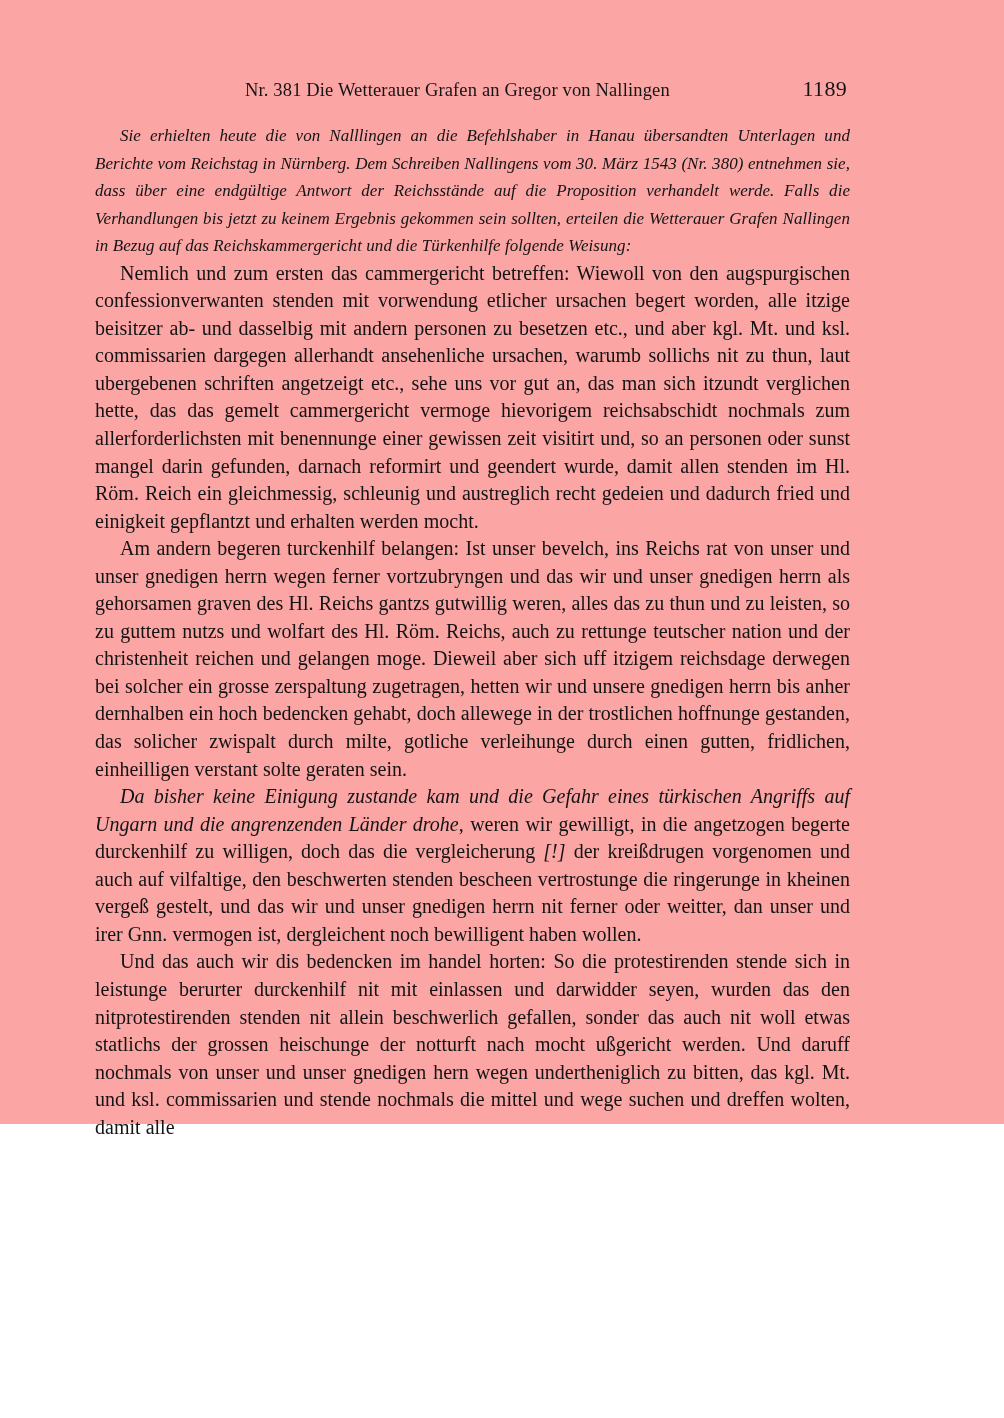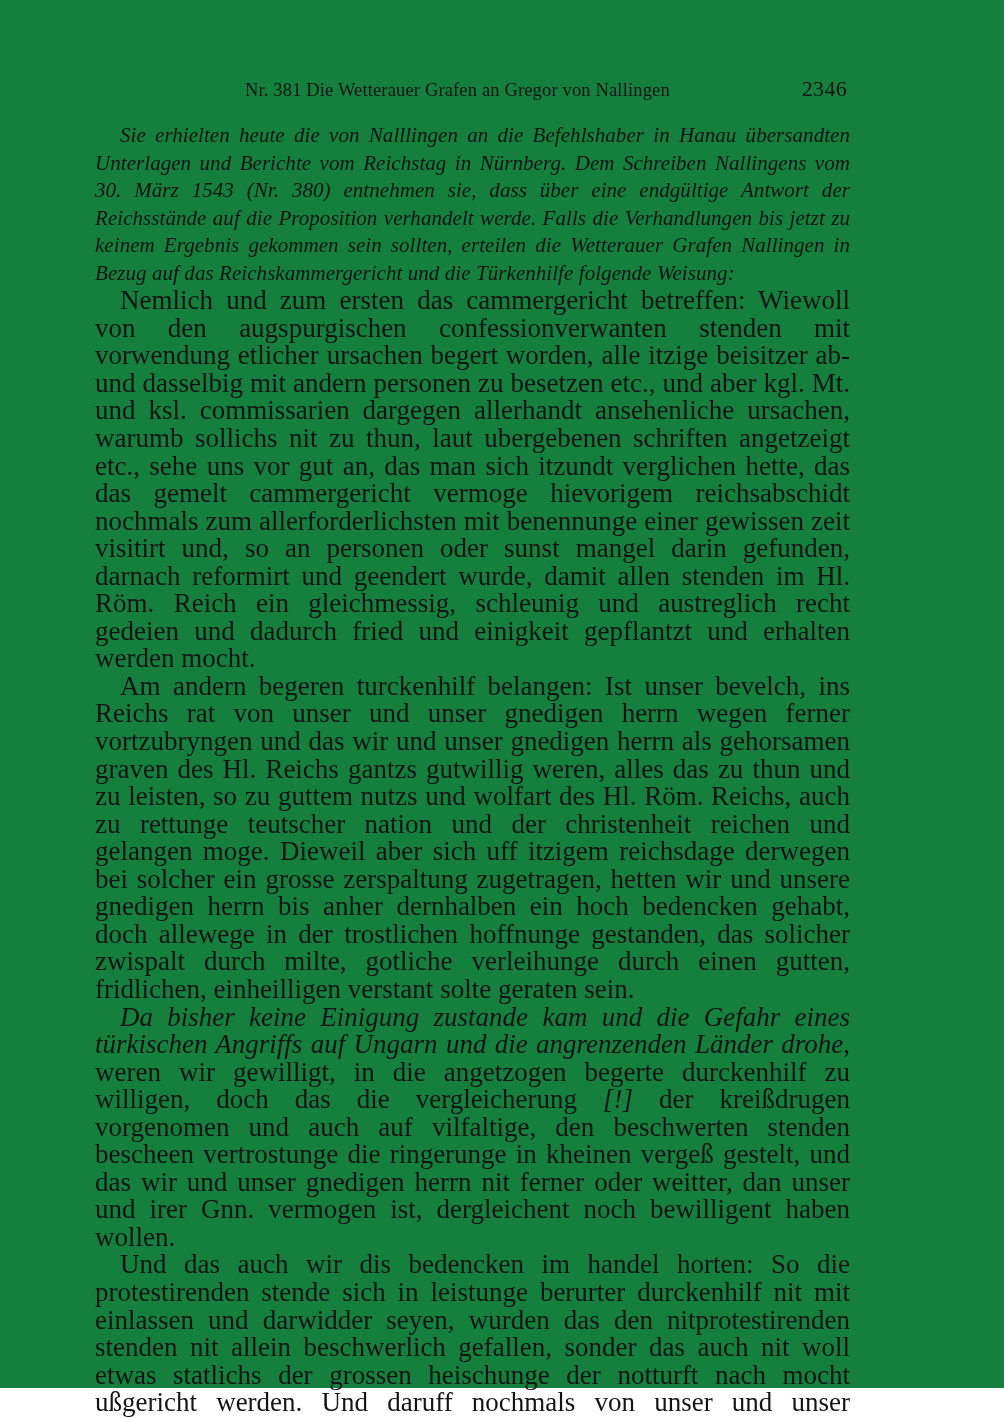--- a/index.html
+++ b/index.html
@@ -13,22 +13,22 @@
     height: 1418px;
     overflow: hidden;
     font-family: "Liberation Serif", "DejaVu Serif", serif;
     color: #141414;
     -webkit-font-smoothing: antialiased;
   }
 
   .page {
     position: relative;
     width: 1004px;
-    height: 1388px;
-    background: #15803d;
+    height: 1124px;
+    background: #fca5a5;
     box-sizing: border-box;
   }
 
   
   .running-head {
     position: absolute;
     left: 95px;
     top: 78px;
     width: 755px;
     height: 26px;
@@ -56,45 +56,45 @@
     position: absolute;
     left: 95px;
     top: 122px;
     width: 755px;
   }
 
   p.para {
     margin: 0;
     text-align: justify;
     text-justify: inter-word;
-    font-size: 27px;
+    font-size: 20px;
     line-height: 27.55px;
     text-indent: 25px;
     hyphens: none;
     word-spacing: 0.1px;
   }
   p.para.italic {
     font-style: italic;
-    font-size: 21px;
+    font-size: 17px;
     letter-spacing: 0.05px;
   }
   p.para em {
     font-style: italic;
     margin-top: 35px;
   }
   .nowrap { white-space: nowrap; }
 </style>
 </head>
 <body>
 
 <div class="page">
 
   <div class="running-head">
     <span class="running-head-title">Nr. 381 Die Wetterauer Grafen an Gregor von Nallingen</span>
-    <span class="running-head-folio">2346</span>
+    <span class="running-head-folio">1189</span>
   </div>
 
   <div class="textblock">
 
     <p class="para italic">Sie erhielten heute die von Nalllingen an die Befehlshaber in Hanau übersandten Unterlagen und Berichte vom Reichstag in Nürnberg. Dem Schreiben Nallingens vom 30. März 1543 (Nr. 380) entnehmen sie, dass über eine endgültige Antwort der Reichsstände auf die Proposition verhandelt werde. Falls die Verhandlungen bis jetzt zu keinem Ergebnis gekommen sein sollten, erteilen die Wetterauer Grafen Nallingen in Bezug auf das Reichskammergericht und die Türkenhilfe folgende Weisung:</p>
 
     <p class="para">Nemlich und zum ersten das cammergericht betreffen: Wiewoll von den augspurgischen confessionverwanten stenden mit vorwendung etlicher ursachen begert worden, alle itzige beisitzer ab- und dasselbig mit andern personen zu besetzen etc., und aber kgl. Mt. und ksl. commissarien dargegen allerhandt ansehenliche ursachen, warumb sollichs nit zu thun, laut ubergebenen schriften angetzeigt etc., sehe uns vor gut an, das man sich itzundt verglichen hette, das das gemelt cammergericht vermoge hievorigem reichsabschidt nochmals zum allerforderlichsten mit benennunge einer gewissen zeit visitirt und, so an personen oder sunst mangel darin gefunden, darnach reformirt und geendert wurde, damit allen stenden im Hl. Röm. Reich ein gleichmessig, schleunig und austreglich recht gedeien und dadurch fried und einigkeit gepflantzt und erhalten werden mocht.</p>
 
     <p class="para">Am andern begeren turckenhilf belangen: Ist unser bevelch, ins Reichs rat von unser und unser gnedigen herrn wegen ferner vortzubryngen und das wir und unser gnedigen herrn als gehorsamen graven des Hl. Reichs gantzs gutwillig weren, alles das zu thun und zu leisten, so zu guttem nutzs und wolfart des Hl. Röm. Reichs, auch zu rettunge teutscher nation und der christenheit reichen und gelangen moge. Dieweil aber sich uff itzigem reichsdage derwegen bei solcher ein grosse zerspaltung zugetragen, hetten wir und unsere gnedigen herrn bis anher dernhalben ein hoch bedencken gehabt, doch allewege in der trostlichen hoffnunge gestanden, das solicher zwispalt durch milte, gotliche verleihunge durch einen gutten, fridlichen, einheilligen verstant solte geraten sein.</p>
 

